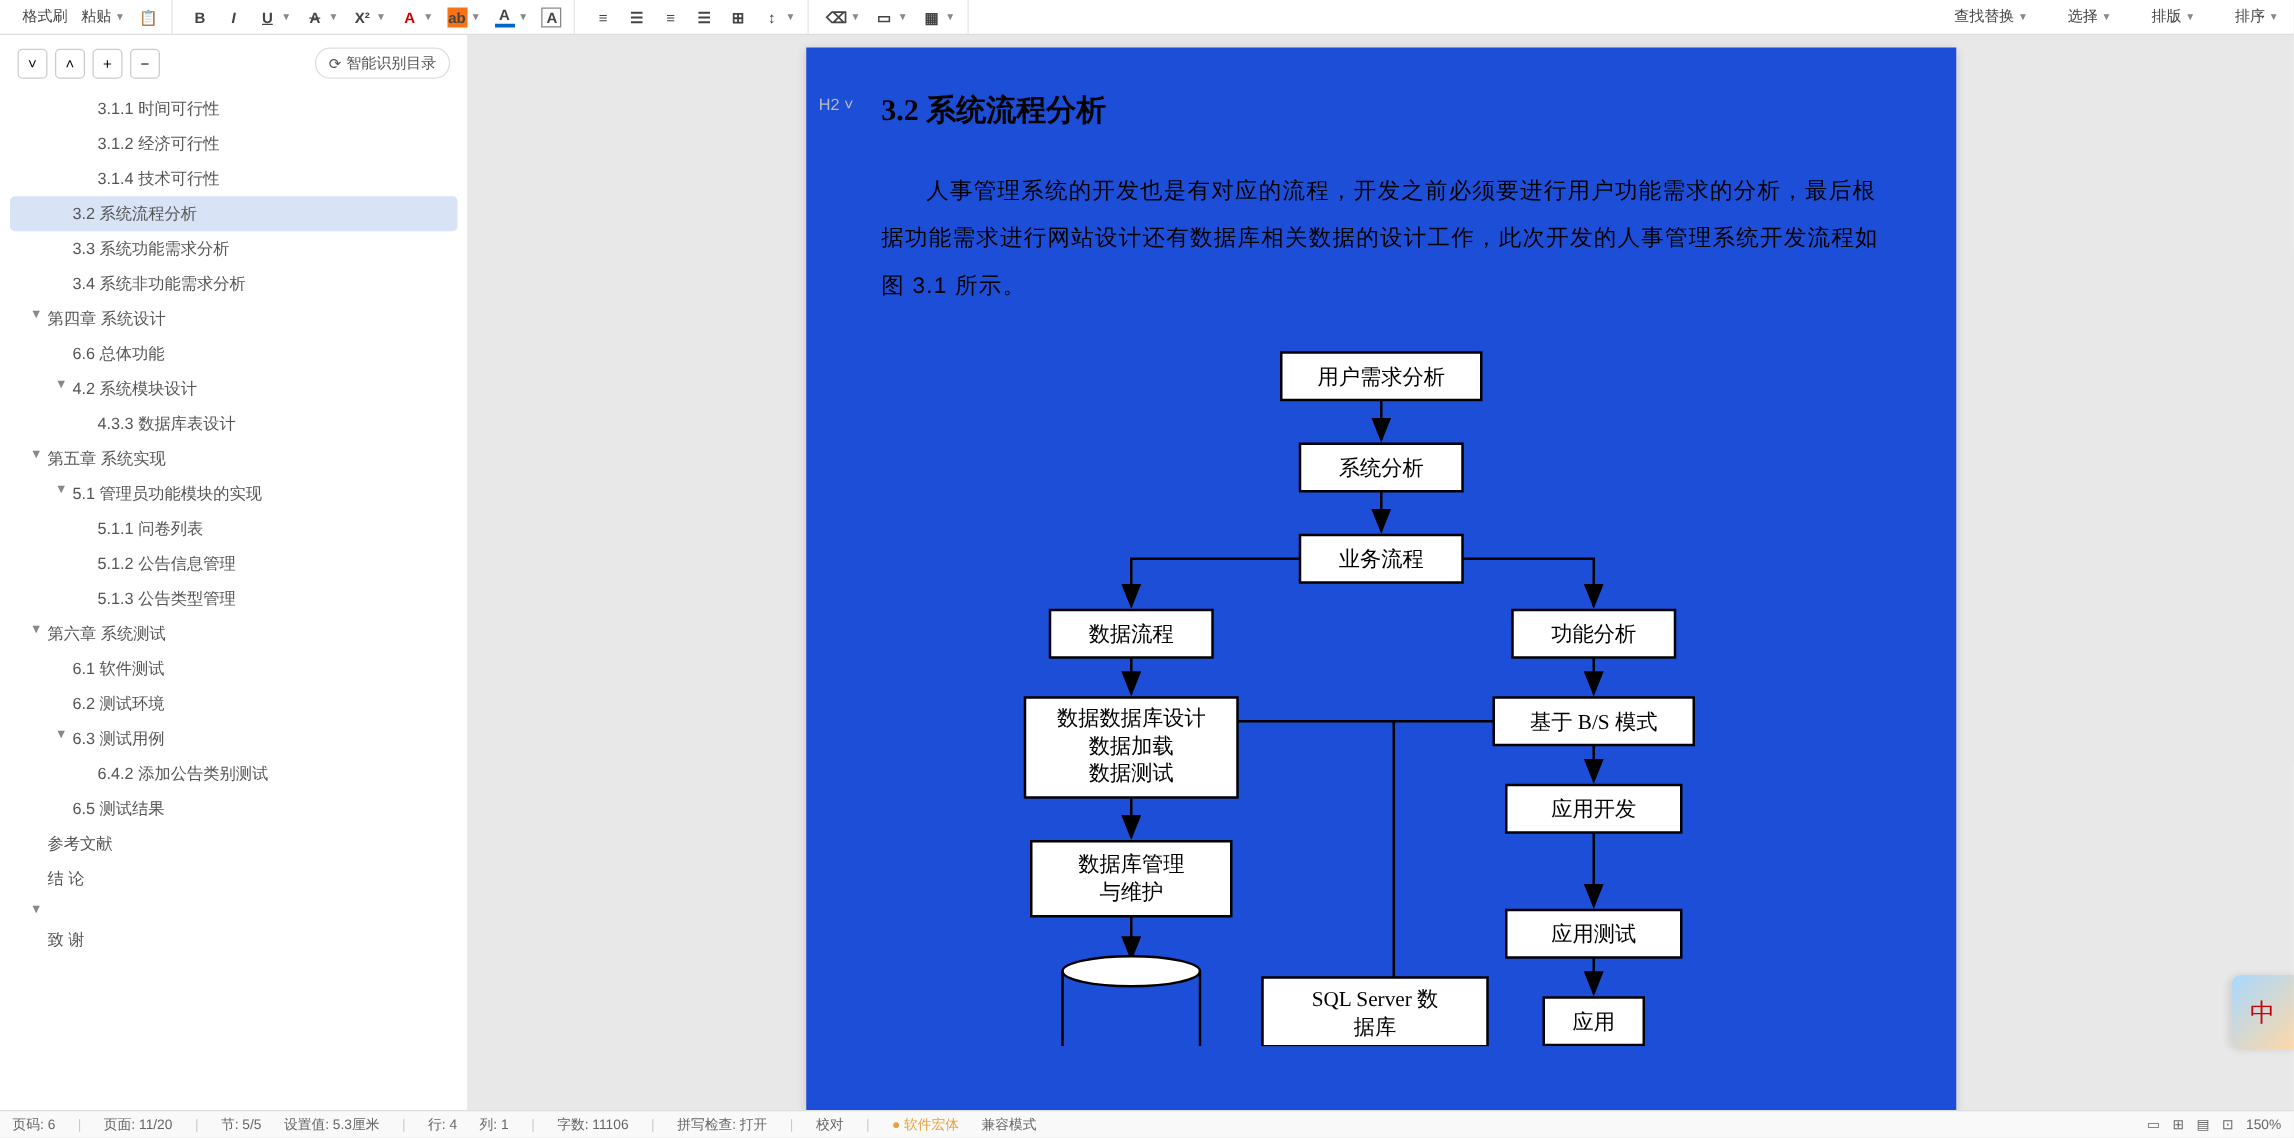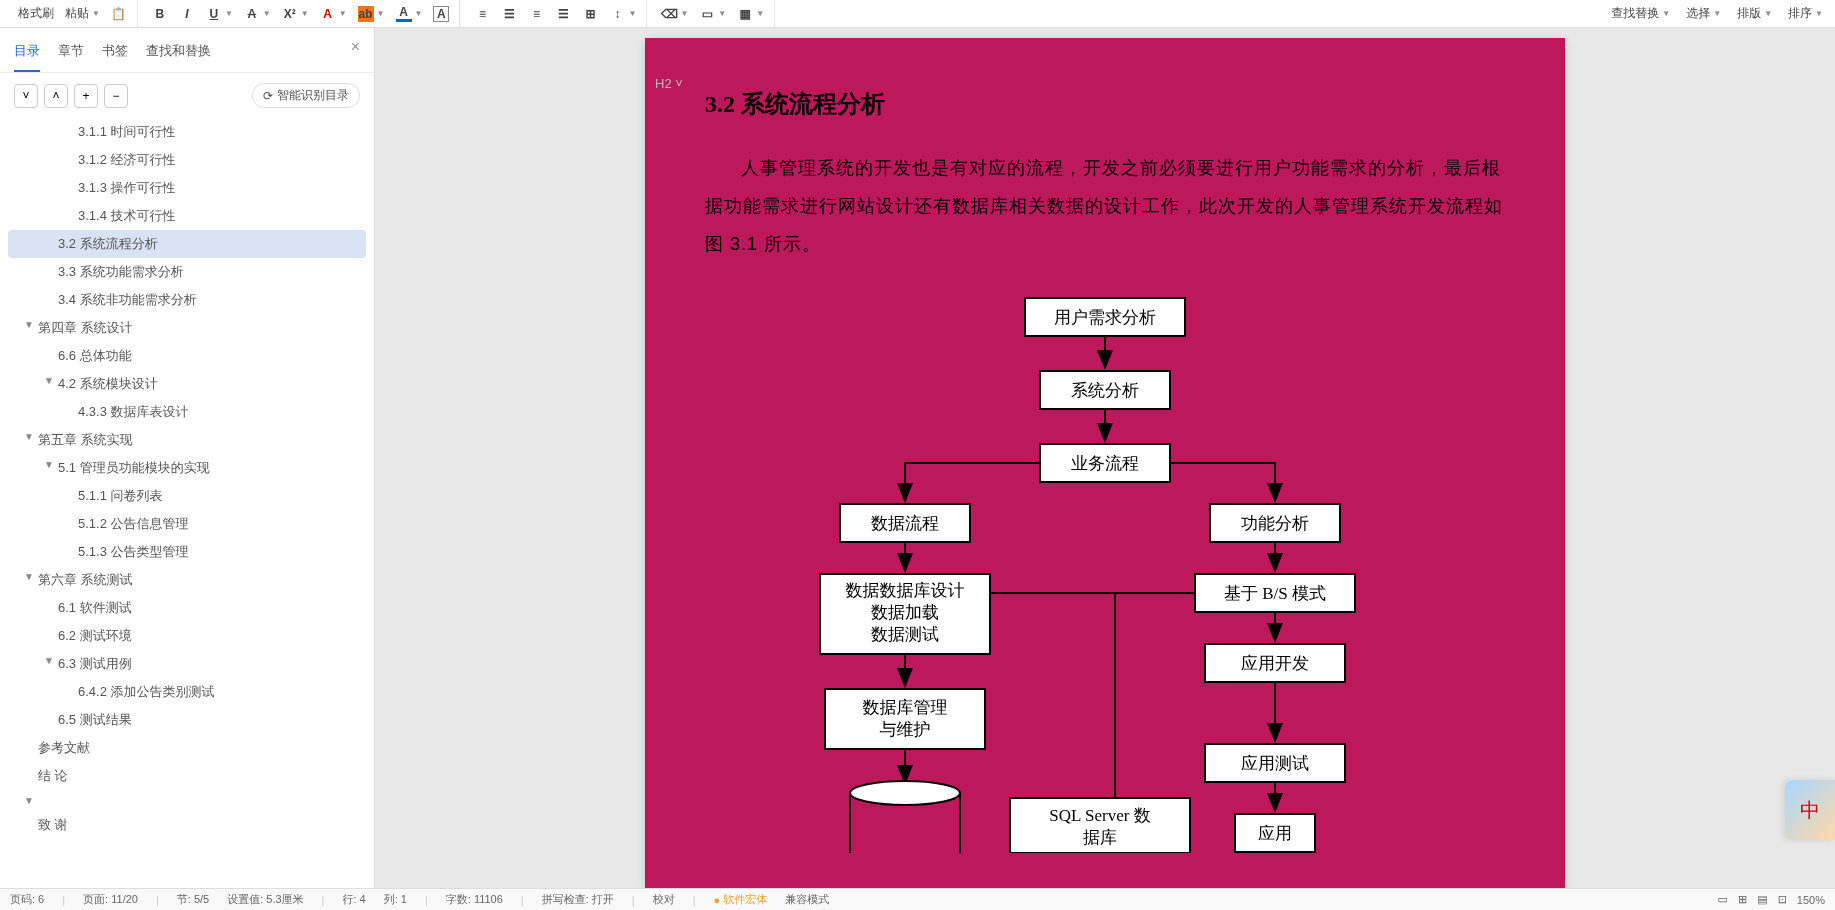--- a/index.html
+++ b/index.html
@@ -4,21 +4,21 @@
   <style>
     * { margin: 0; padding: 0; box-sizing: border-box; }
     body { font-family: "Microsoft YaHei", Arial, sans-serif; background: #f5f5f5; overflow: hidden; width: 1835px; height: 910px; }
     
     
     .top-toolbar { height: 28px; background: #fff; border-bottom: 1px solid #ddd; display: flex; align-items: center; padding: 0 8px; gap: 4px; font-size: 12px; }
     .tb-group { display: flex; align-items: center; gap: 3px; padding: 0 6px; border-right: 1px solid #e5e5e5; height: 100%; }
     .tb-btn { padding: 2px 4px; cursor: pointer; border-radius: 3px; display: inline-flex; align-items: center; gap: 2px; color: #444; }
     .tb-icon { width: 16px; height: 16px; display: inline-flex; align-items: center; justify-content: center; font-weight: bold; }
     .dropdown-caret { font-size: 8px; color: #888; margin-left: 1px; }
-    .right-toolbar { margin-left: auto; display: flex; gap: 8px; }
+    .right-toolbar { margin-left: auto; display: flex; gap: 24px; }
     
     
     .main-area { display: flex; height: calc(100% - 28px - 22px); }
     
     
     .left-panel { width: 375px; background: #fff; border-right: 1px solid #ddd; display: flex; flex-direction: column; }
     .panel-tabs { display: flex; padding: 10px 14px 0; gap: 18px; border-bottom: 1px solid #eee; font-size: 13px; position: relative; }
     .panel-tab { padding: 4px 0 10px; cursor: pointer; color: #555; }
     .panel-tab.active { color: #2768d8; font-weight: 500; border-bottom: 2px solid #2768d8; }
     .panel-close { position: absolute; right: 14px; top: 10px; cursor: pointer; color: #999; font-size: 16px; }
@@ -30,21 +30,21 @@
     .toc-tree { flex: 1; overflow-y: auto; font-size: 13px; padding: 0 8px; }
     .toc-item { padding: 5px 8px; cursor: pointer; color: #555; display: flex; align-items: flex-start; border-radius: 4px; }
     .toc-item.active { background: #d8e3f5; }
     .toc-chevron { width: 14px; display: inline-block; color: #888; font-size: 10px; }
     .toc-level-1 { padding-left: 16px; }
     .toc-level-2 { padding-left: 36px; }
     .toc-level-3 { padding-left: 56px; }
     
     
     .doc-scroll { flex: 1; overflow-y: auto; background: #e8e8e8; display: flex; justify-content: center; padding-top: 10px; }
-    .doc-page { width: 920px; background: #be185d; box-shadow: 0 2px 8px rgba(0,0,0,.15); padding: 16px 60px 60px; position: relative; }
+    .doc-page { width: 920px; background: #1d4ed8; box-shadow: 0 2px 8px rgba(0,0,0,.15); padding: 0 60px 60px; position: relative; }
     .heading-badge { position: absolute; left: 10px; color: #bbb; font-size: 13px; }
     .doc-heading { font-size: 24px; font-weight: bold; margin-top: 34px; margin-bottom: 30px; font-family: "SimSun", serif; }
     .doc-para { font-size: 18px; line-height: 2.1; text-indent: 2em; font-family: Liberation Sans, sans-serif; margin-bottom: 20px; letter-spacing: 1px; }
     
     
     .flowchart { margin-top: 30px; position: relative; font-family: "SimSun", serif; }
     .flowchart svg { display: block; margin: 0 auto; }
     .fc-box { fill: #fff; stroke: #000; stroke-width: 2; }
     .fc-text { font-size: 17px; text-anchor: middle; font-family: "SimSun", serif; }
     .fc-arrow { stroke: #000; stroke-width: 2; fill: none; marker-end: url(#arrowhead); }
@@ -163,27 +163,20 @@
     <span class="tb-btn">
         <span>排序</span>
         <span class="dropdown-caret">▼</span>
       </span>
   </div>
 </div>
 
 <div class="main-area">
 
   <div class="left-panel">
-    <div class="panel-tabs">
-      <span class="panel-tab active">目录</span>
-      <span class="panel-tab">章节</span>
-      <span class="panel-tab">书签</span>
-      <span class="panel-tab">查找和替换</span>
-      <span class="panel-close">×</span>
-    </div>
     <div class="panel-controls">
       <button class="ctrl-btn">˅</button>
       <button class="ctrl-btn">˄</button>
       <button class="ctrl-btn">+</button>
       <button class="ctrl-btn">−</button>
       <span class="smart-toc">
           <span>⟳</span>
           <span>智能识别目录</span>
         </span>
     </div>
@@ -191,24 +184,20 @@
         <div class="toc-item toc-level-3">
           <span class="toc-chevron"></span>
           <span>3.1.1 时间可行性</span>
         </div>
         <div class="toc-item toc-level-3">
           <span class="toc-chevron"></span>
           <span>3.1.2 经济可行性</span>
         </div>
         <div class="toc-item toc-level-3">
           <span class="toc-chevron"></span>
-          <span>3.1.3 操作可行性</span>
-        </div>
-        <div class="toc-item toc-level-3">
-          <span class="toc-chevron"></span>
           <span>3.1.4 技术可行性</span>
         </div>
         <div class="toc-item toc-level-2 active">
           <span class="toc-chevron"></span>
           <span>3.2 系统流程分析</span>
         </div>
         <div class="toc-item toc-level-2">
           <span class="toc-chevron"></span>
           <span>3.3 系统功能需求分析</span>
         </div>

